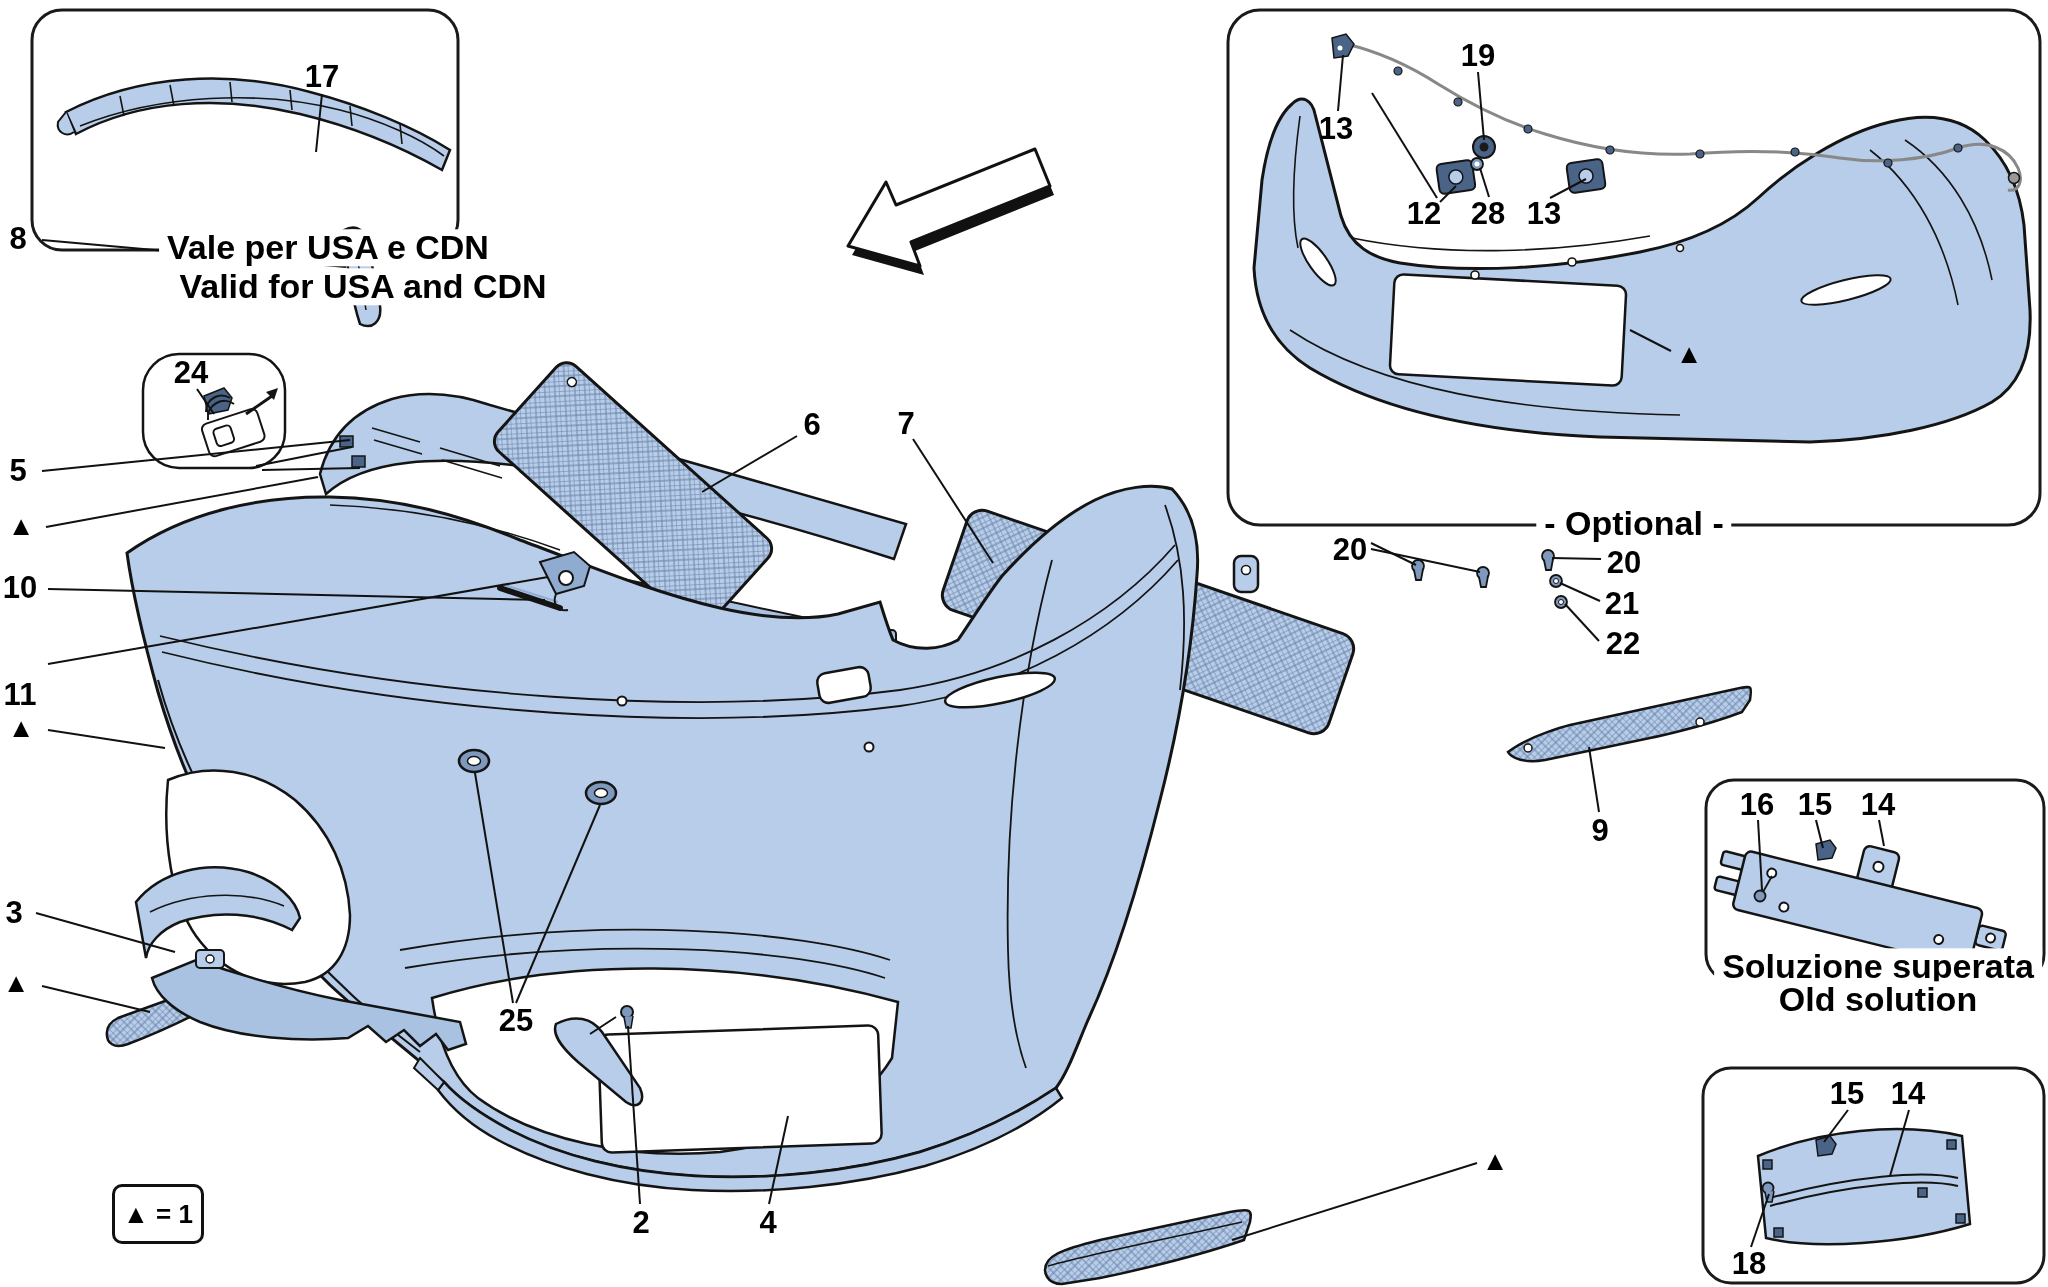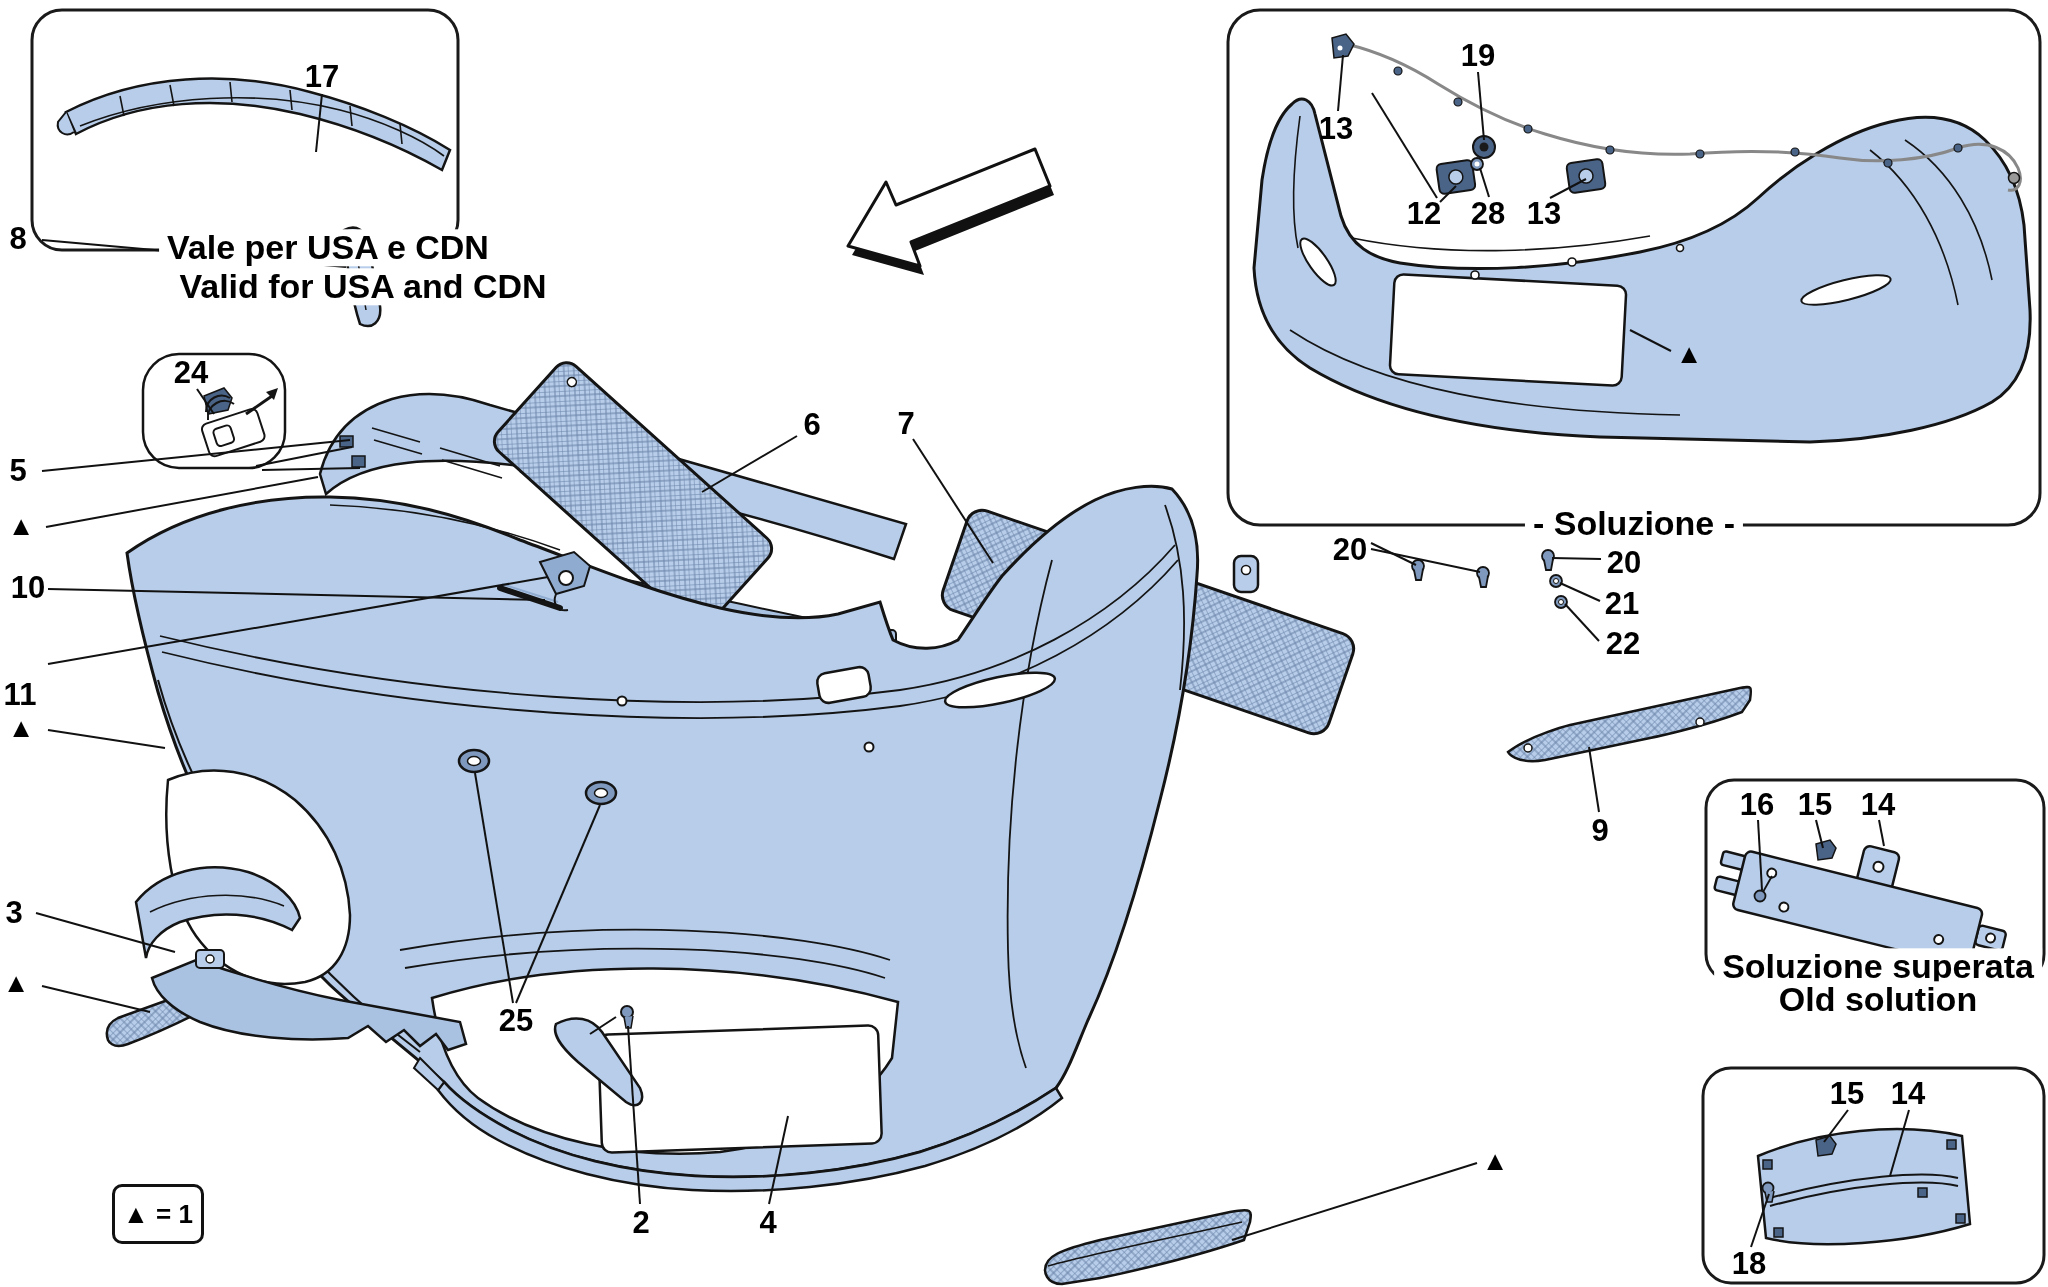--- a/index.html
+++ b/index.html
@@ -290,34 +290,34 @@
     <line x1="1816" y1="820" x2="1823" y2="848"></line>
     <line x1="1879" y1="820" x2="1884" y2="846"></line>
     <line x1="1848" y1="1110" x2="1824" y2="1142"></line>
     <line x1="1909" y1="1110" x2="1890" y2="1176"></line>
     <line x1="1751" y1="1247" x2="1769" y2="1194"></line>
   </g>
 </svg>
 
   <div class="caption" style="left:328px;top:248px;">Vale per USA e CDN</div>
   <div class="caption" style="left:330px;top:287px;margin-left:33px;">Valid for USA and CDN</div>
-  <div class="caption" style="left:1634px;top:524px;">- Soluzione -</div>
+  <div class="caption" style="left:1634px;top:524px;">- Optional -</div>
   <div class="caption" style="left:1878px;top:967px;">Soluzione superata</div>
   <div class="caption" style="left:1878px;top:1000px;">Old solution</div>
 
   <div class="legend-box">
     <span>▲ = 1</span>
   </div>
 
   <div id="callout-layer">
       <div class="callout" style="left: 322px; top: 76px;">17</div>
       <div class="callout" style="left: 18px; top: 238px;">8</div>
       <div class="callout" style="left: 191px; top: 372px;">24</div>
       <div class="callout" style="left: 18px; top: 470px;">5</div>
-      <div class="callout" style="left: 28px; top: 587px;">10</div>
+      <div class="callout" style="left: 20px; top: 587px;">10</div>
       <div class="callout" style="left: 20px; top: 662px; margin-top: 32px;">11</div>
       <div class="callout" style="left: 14px; top: 912px;">3</div>
       <div class="callout" style="left: 516px; top: 1020px;">25</div>
       <div class="callout" style="left: 641px; top: 1222px;">2</div>
       <div class="callout" style="left: 768px; top: 1222px;">4</div>
       <div class="callout" style="left: 812px; top: 424px;">6</div>
       <div class="callout" style="left: 906px; top: 423px;">7</div>
       <div class="callout" style="left: 1600px; top: 830px;">9</div>
       <div class="callout" style="left: 1350px; top: 549px;">20</div>
       <div class="callout" style="left: 1624px; top: 562px;">20</div>

